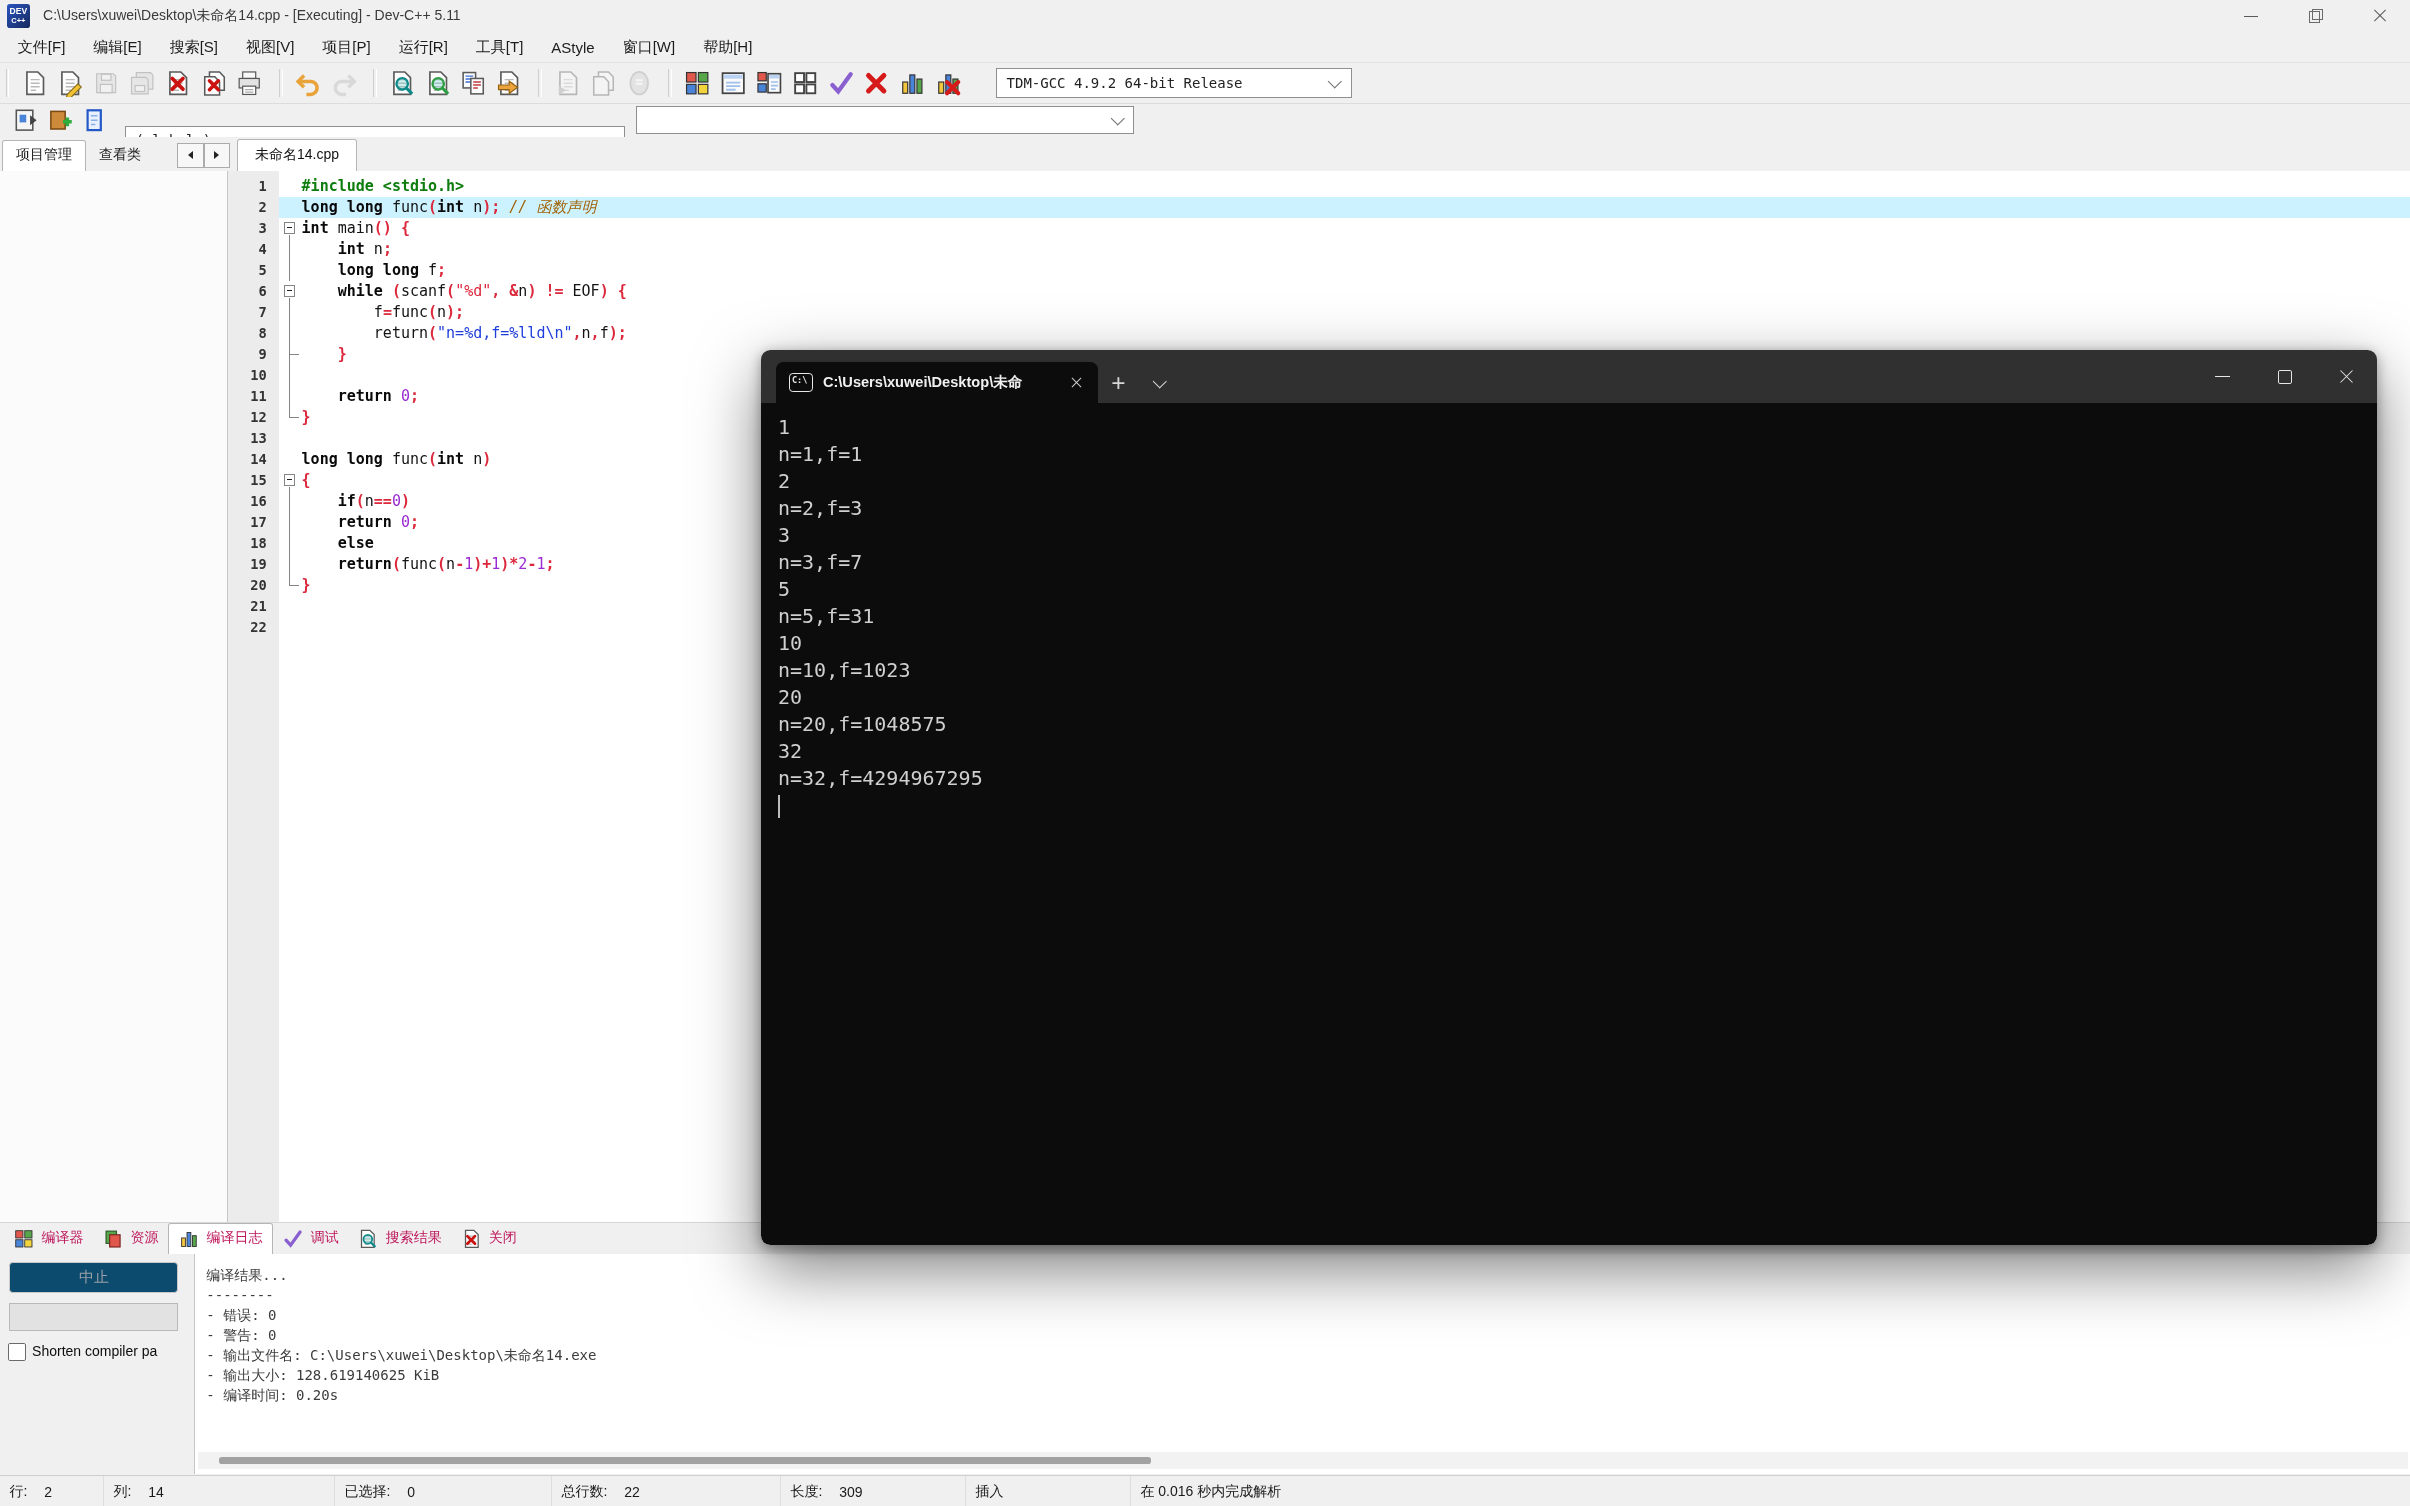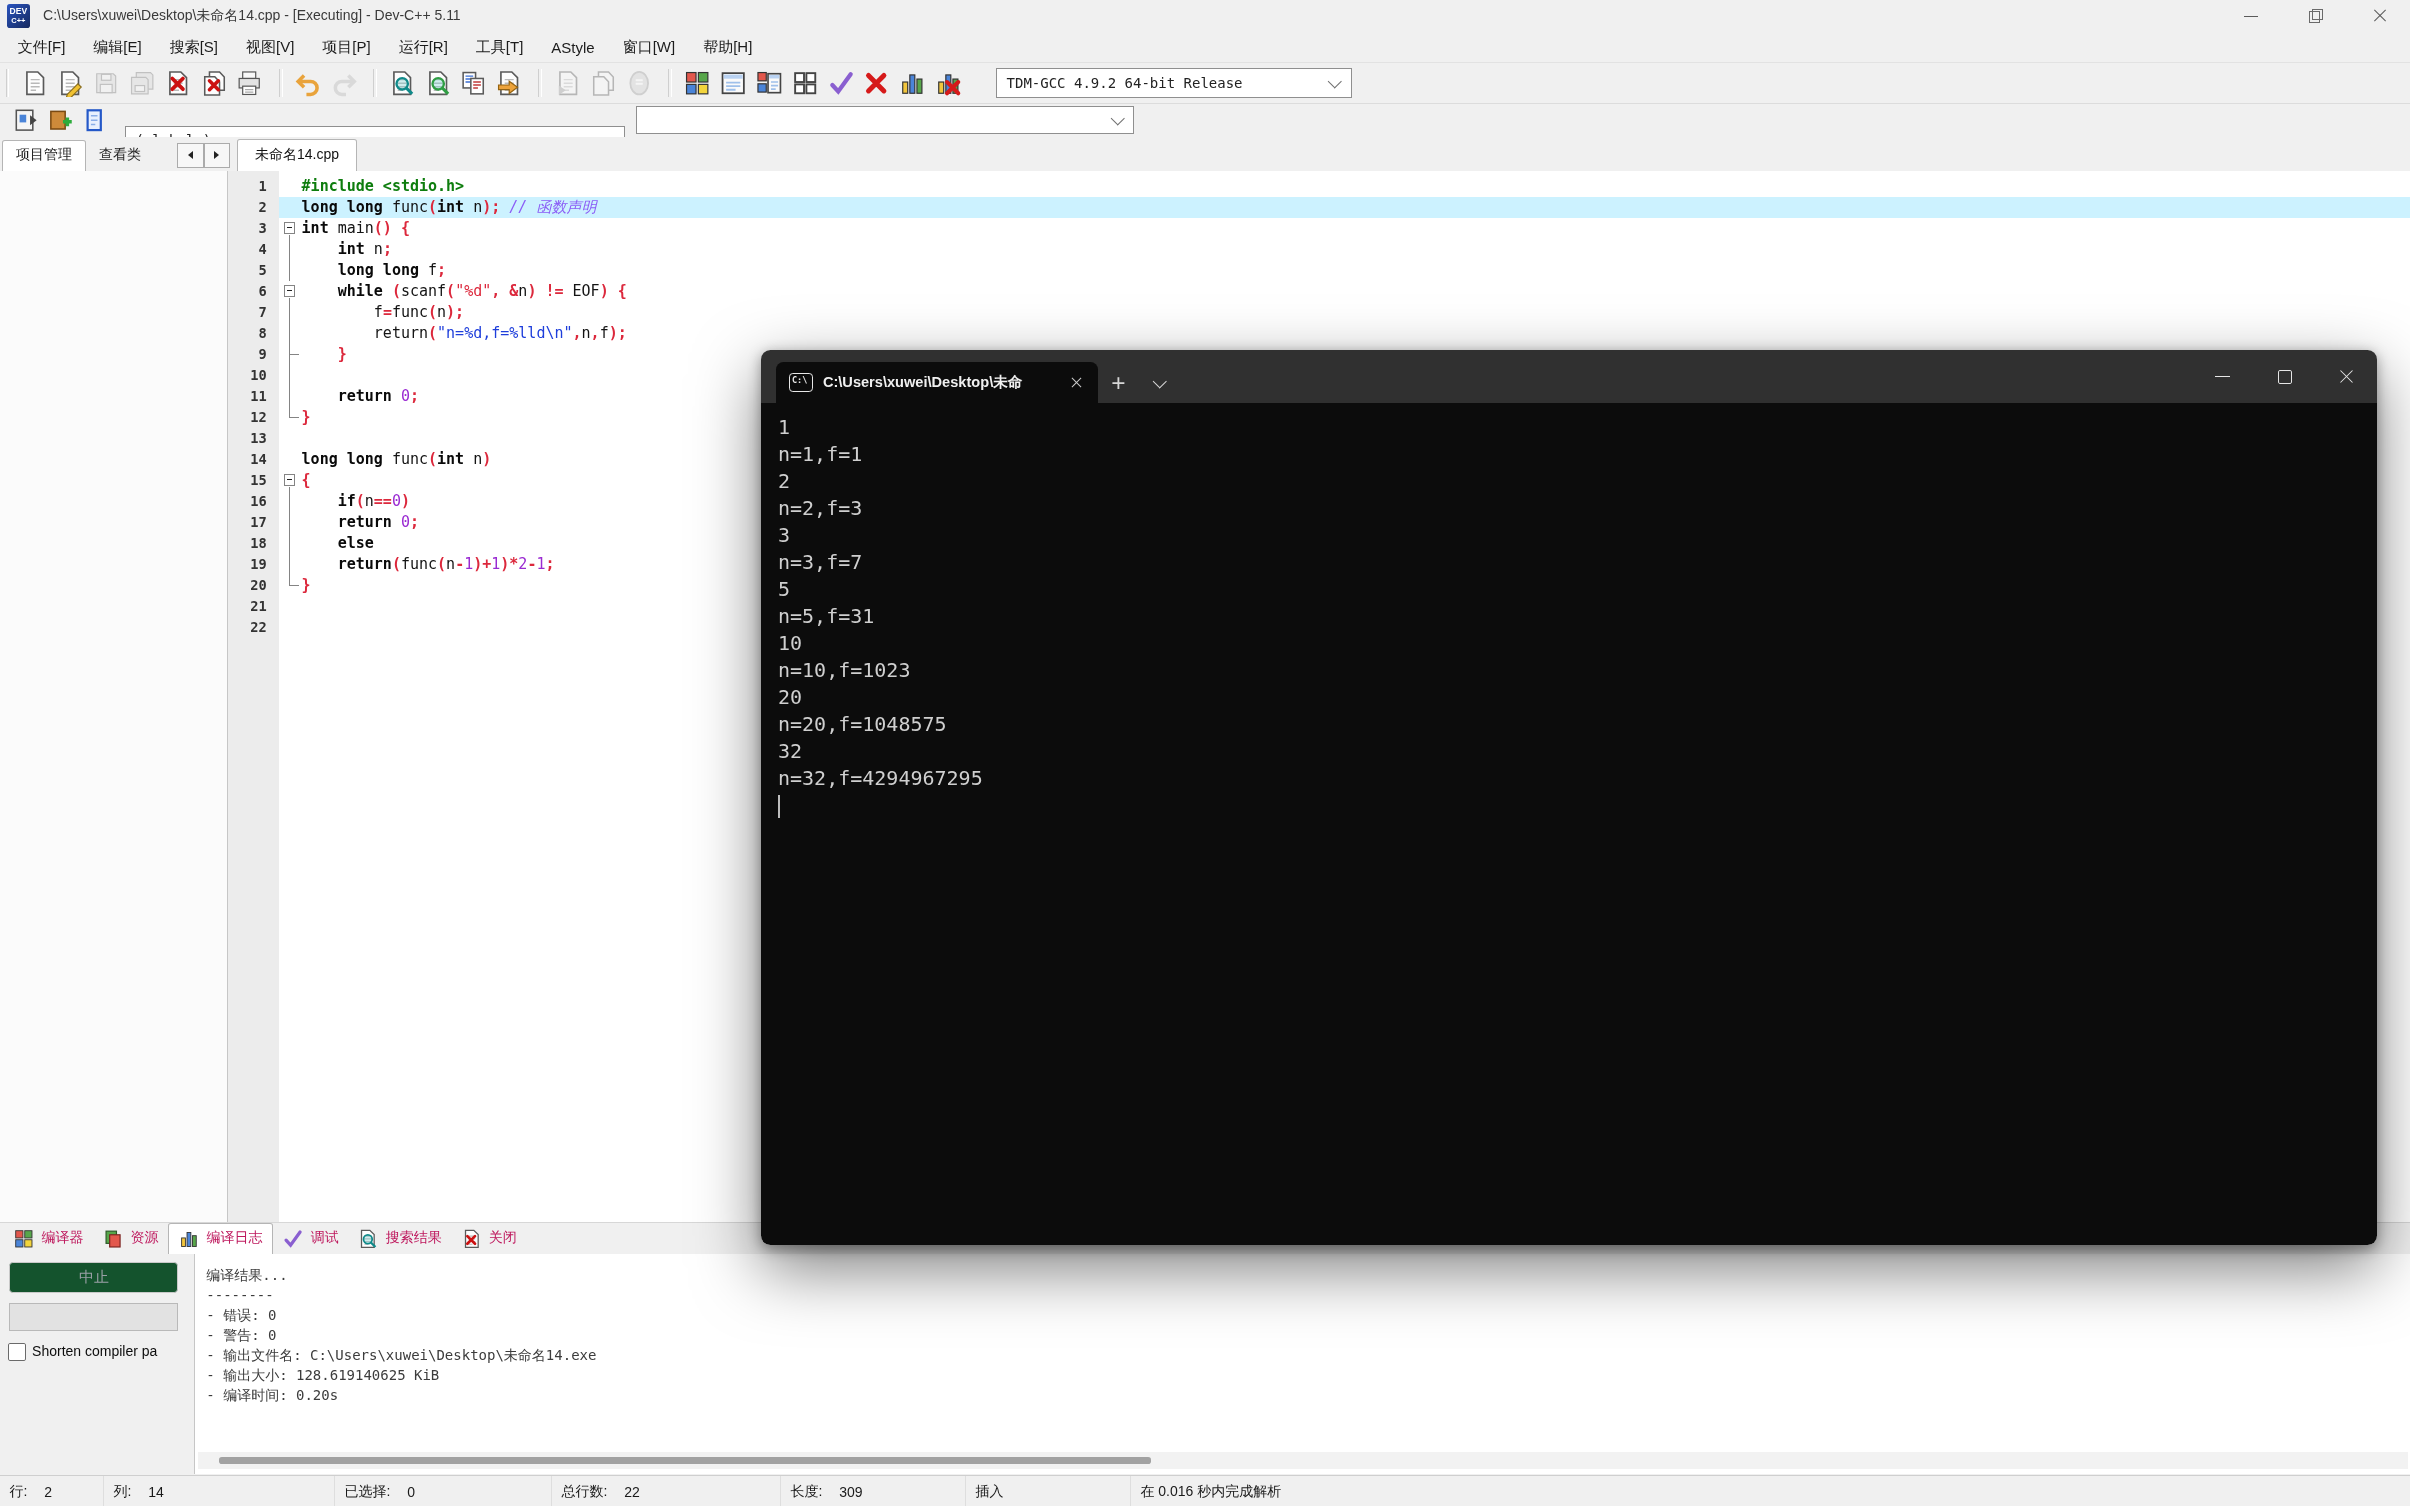--- a/index.html
+++ b/index.html
@@ -74,33 +74,33 @@
   .fbox{position:absolute;left:4.7px;top:4.7px;width:11.3px;height:11.3px;background:#fff;border:0.9px solid #848484;box-sizing:border-box;}
   .fminus{position:absolute;left:1.9px;right:1.9px;top:3.8px;height:0.9px;background:#222;}
   .code{flex:1;white-space:pre;font-family:"DejaVu Sans Mono",monospace;font-size:15px;color:#111;}
   .tk-k{font-weight:bold;color:#0a0a0a;}
   .tk-t{color:#141414;}
   .tk-p{color:#0e7d0e;font-weight:bold;}
   .tk-y{color:#dc283c;font-weight:bold;}
   .tk-s{color:#dc283c;}
   .tk-b{color:#1e3edb;}
   .tk-n{color:#9a2ad2;}
-  .tk-c{color:#8b5cf6;font-style:italic;}
+  .tk-c{color:#a16207;font-style:italic;}
 
   
   .bottom-tabs{position:absolute;left:0;top:1222px;width:2411px;height:32px;background:#f0f0f0;border-top:0.9px solid #d7d7d7;display:flex;align-items:flex-end;padding-left:3.8px;box-sizing:border-box;}
   .btab{display:flex;align-items:center;padding:3.8px 9.4px 4.7px;font-size:14px;color:#be185d;white-space:nowrap;}
   .btab .bicon{width:21.7px;height:21.7px;margin-right:6.6px;}
   .btab .bicon svg{width:100%;height:100%;}
   .btab.active{background:#fff;border:0.9px solid #b5b5b5;border-bottom:none;border-radius:2.8px 2.8px 0 0;}
 
   
   .bottom-panel{position:absolute;left:0;top:1254px;width:2411px;height:220px;background:#f0f0f0;}
   .bp-left{position:absolute;left:0;top:0;width:193px;height:100%;}
-  .abort-btn{position:absolute;left:9.4px;top:7.5px;width:169px;height:31px;background:#14532d;border:0.9px solid #c9c9c9;border-radius:3.8px;
+  .abort-btn{position:absolute;left:9.4px;top:7.5px;width:169px;height:31px;background:#0c4a6e;border:0.9px solid #c9c9c9;border-radius:3.8px;
              font-size:15px;color:#9aa0a6;font-family:inherit;}
   .progress{position:absolute;left:9.4px;top:49px;width:169px;height:28px;background:#e2e2e2;border:0.9px solid #b9b9b9;box-sizing:border-box;}
   .shorten{position:absolute;left:7.5px;top:89px;display:flex;align-items:flex-start;font-size:14px;color:#0d0d0d;white-space:nowrap;overflow:hidden;width:185px;}
   .cb{width:16px;height:16px;border:1.4px solid #6a6a6a;background:#fff;border-radius:1.9px;margin-right:6.6px;flex:0 0 16px;}
   .bp-log{position:absolute;left:194px;top:0;right:0;height:100%;background:#fff;border-left:0.9px solid #c6c6c6;box-sizing:border-box;}
   #log-lines{position:absolute;left:11.3px;top:11.3px;right:7.5px;}
   .log-line{font-family:"DejaVu Sans Mono",monospace;font-size:14px;color:#3c3c3c;line-height:20px;white-space:pre;}
   .hscroll{position:absolute;left:2.8px;right:2.8px;bottom:4.7px;height:17px;background:#f2f2f2;}
   .hscroll .thumb{position:absolute;left:21px;top:4.7px;width:932px;height:6.6px;background:#a2a2a2;border-radius:2.8px;}
 

